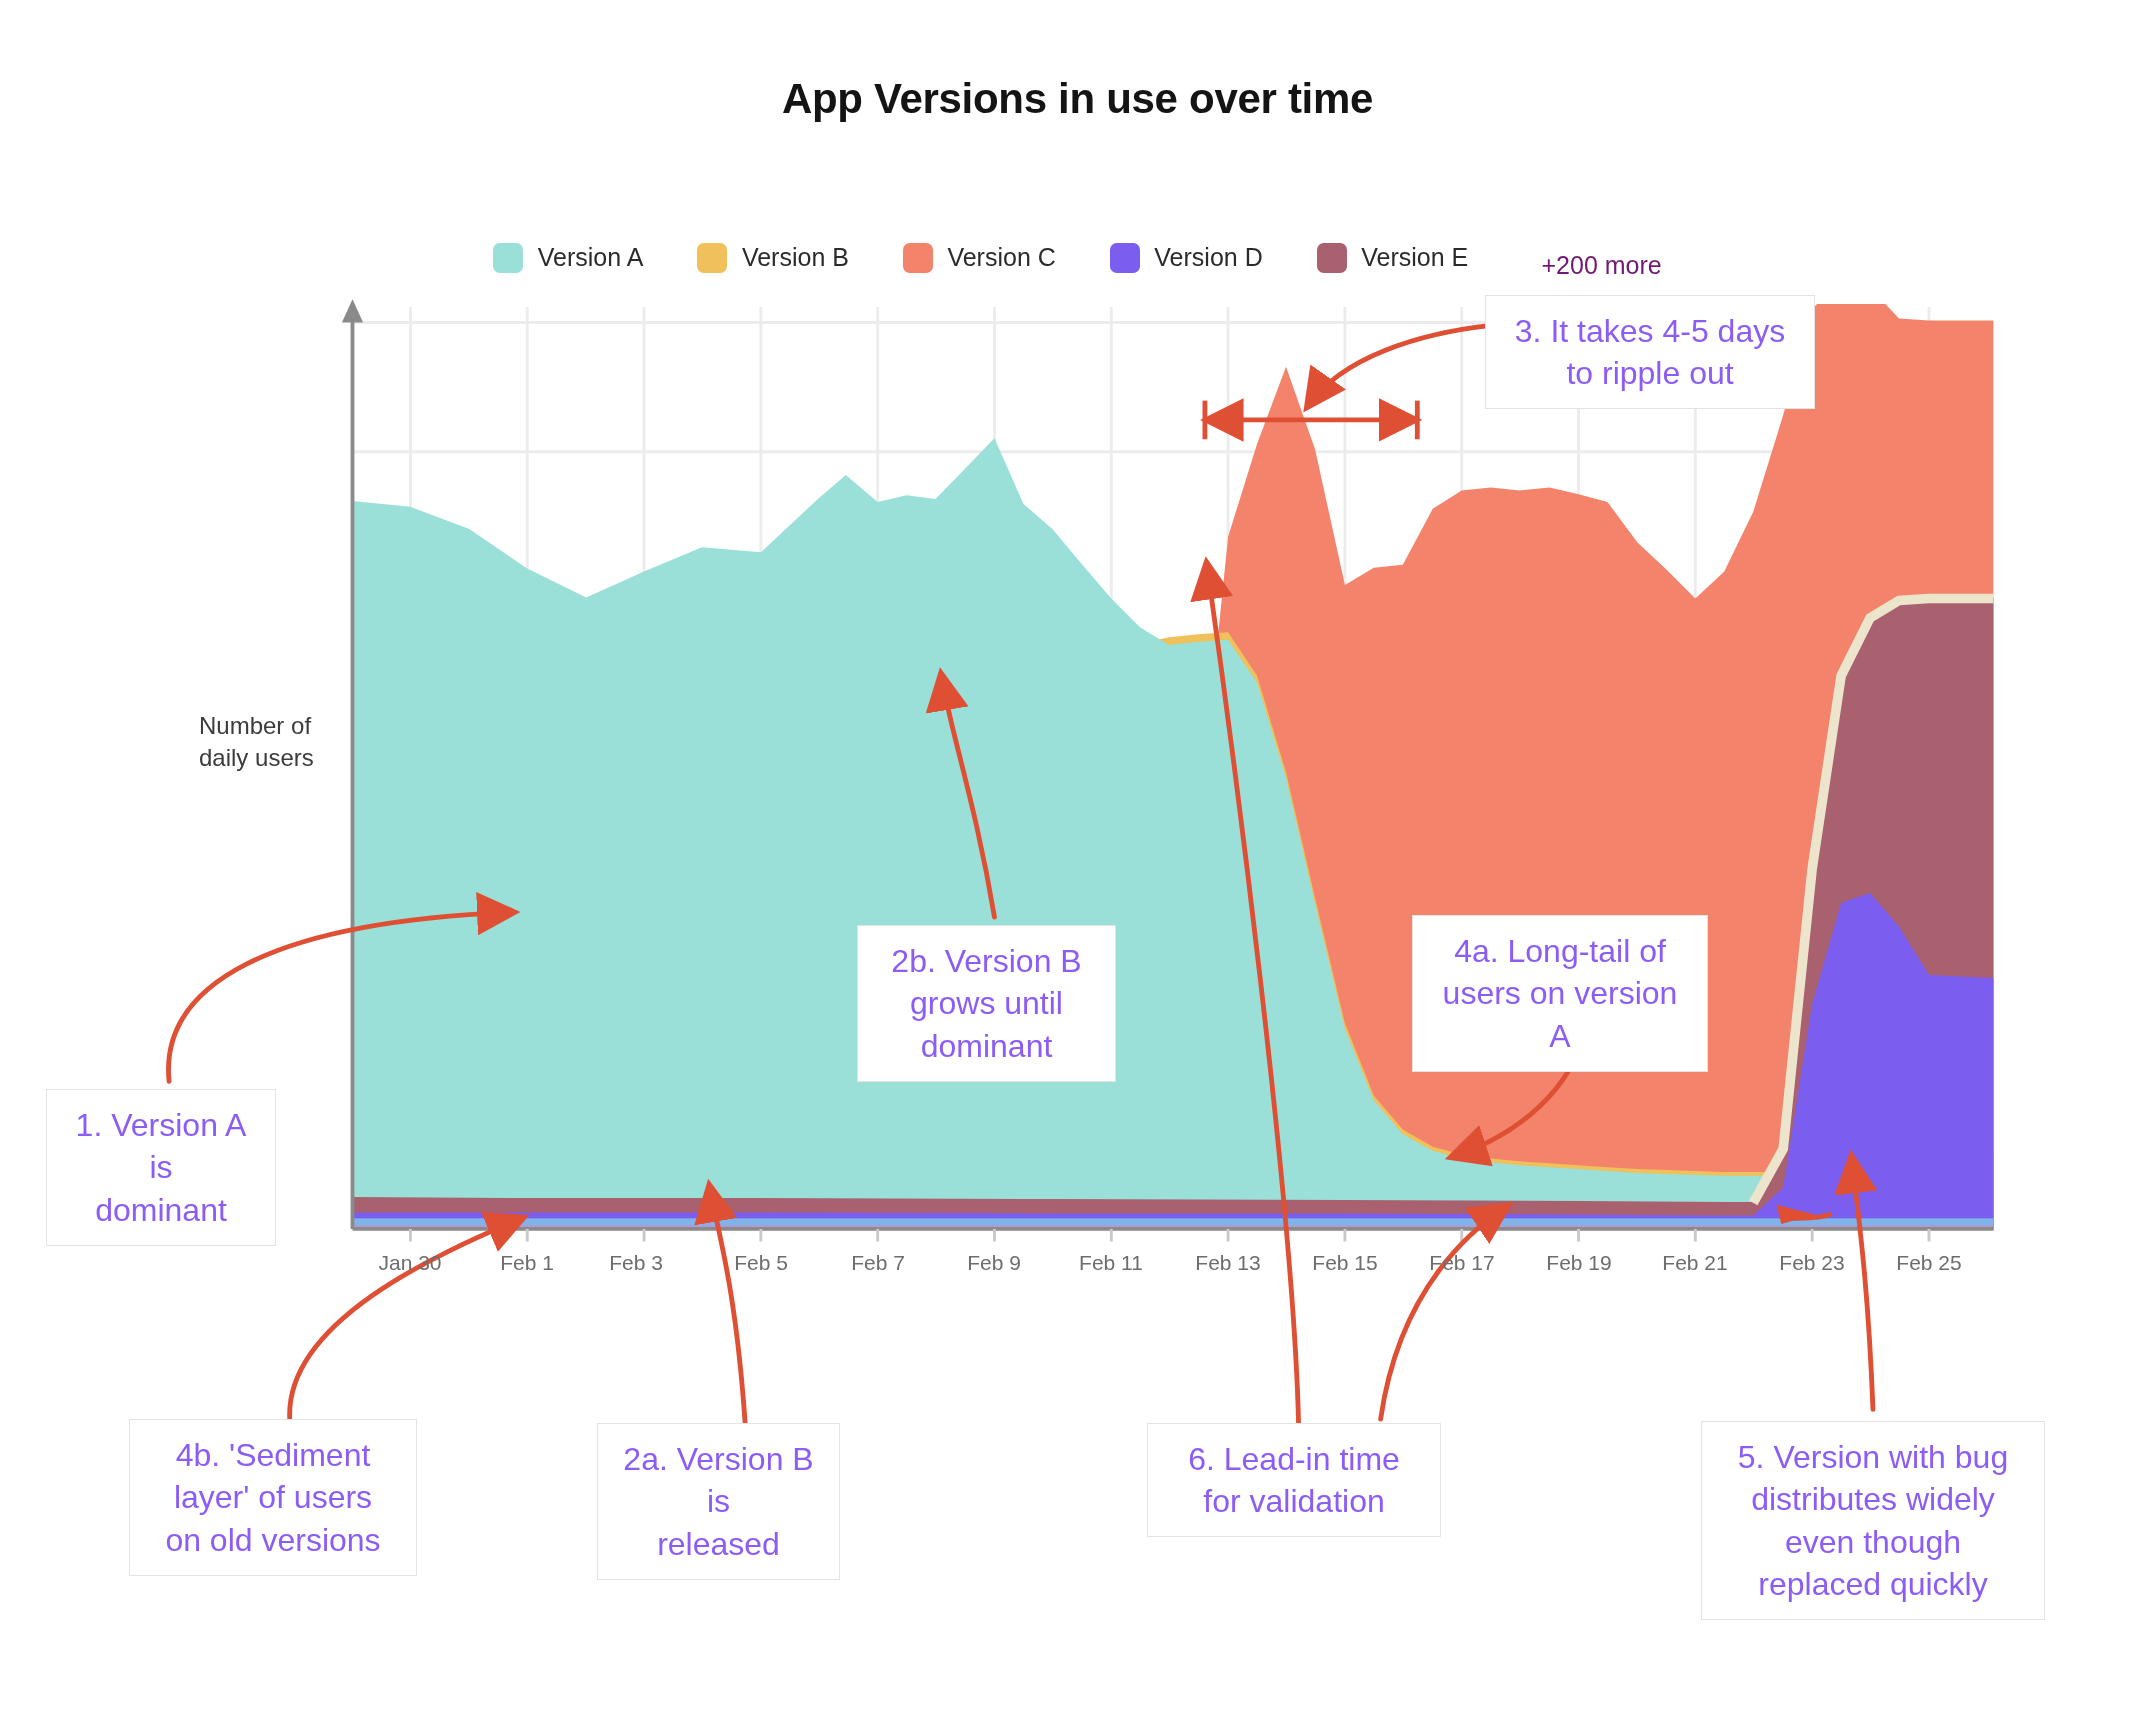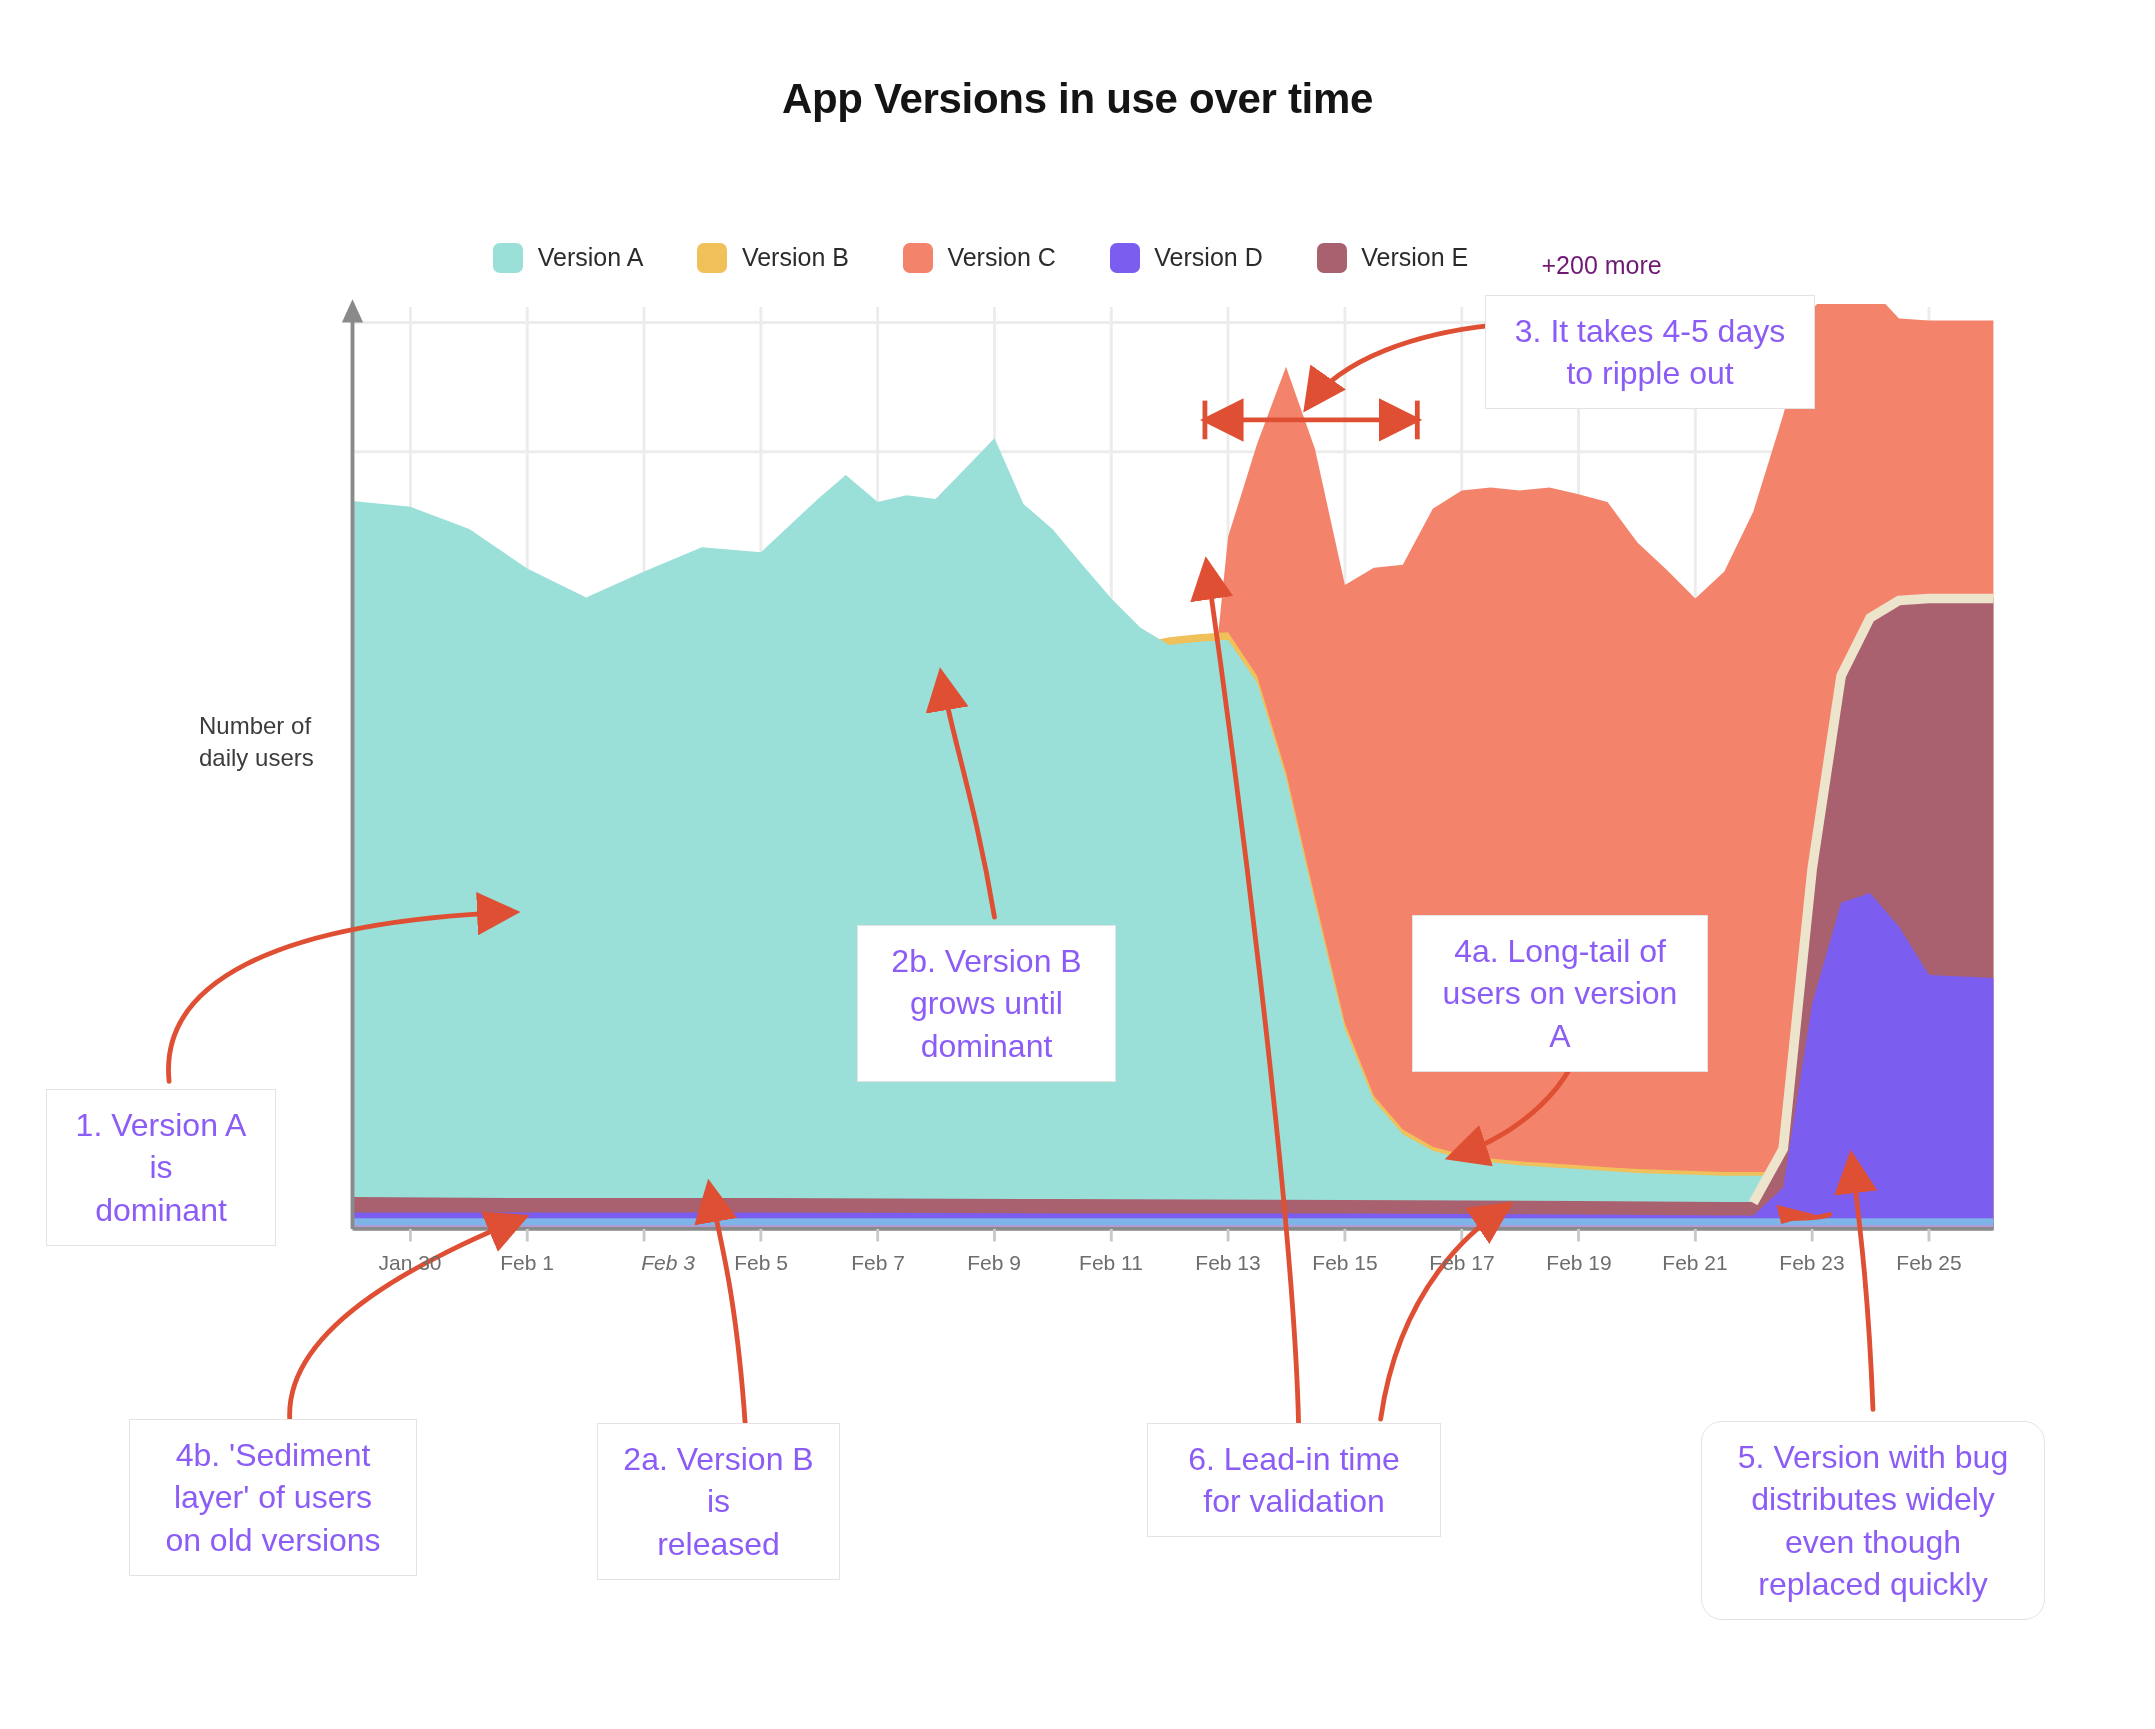--- a/index.html
+++ b/index.html
@@ -240,21 +240,21 @@
     </g>
 
   </svg>
 
   <div class="ylabel">Number of
 daily users</div>
 
   <div id="xticks-host">
       <div class="xtick" style="left: 410px;">Jan 30</div>
       <div class="xtick" style="left: 527px;">Feb 1</div>
-      <div class="xtick" style="left: 668px; font-style: italic;">Feb 3</div>
+      <div class="xtick" style="left: 636px;">Feb 3</div>
       <div class="xtick" style="left: 761px;">Feb 5</div>
       <div class="xtick" style="left: 878px;">Feb 7</div>
       <div class="xtick" style="left: 994px;">Feb 9</div>
       <div class="xtick" style="left: 1111px;">Feb 11</div>
       <div class="xtick" style="left: 1228px;">Feb 13</div>
       <div class="xtick" style="left: 1345px;">Feb 15</div>
       <div class="xtick" style="left: 1462px;">Feb 17</div>
       <div class="xtick" style="left: 1579px;">Feb 19</div>
       <div class="xtick" style="left: 1695px;">Feb 21</div>
       <div class="xtick" style="left: 1812px;">Feb 23</div>
@@ -277,19 +277,19 @@
 
   <div class="anno" style="left:1147px;top:1423px;width:294px;">6. Lead-in time
 for validation</div>
 
   <div class="anno" style="left:1412px;top:915px;width:296px;">4a. Long-tail of
 users on version A</div>
 
   <div class="anno" style="left:1485px;top:295px;width:330px;">3. It takes 4-5 days
 to ripple out</div>
 
-  <div class="anno" style="left:1701px;top:1421px;width:344px;border-radius:21px;">5. Version with bug
+  <div class="anno" style="left:1701px;top:1421px;width:344px;">5. Version with bug
 distributes widely
 even though
 replaced quickly</div>
 
 </div>
 
 
 </body></html>

